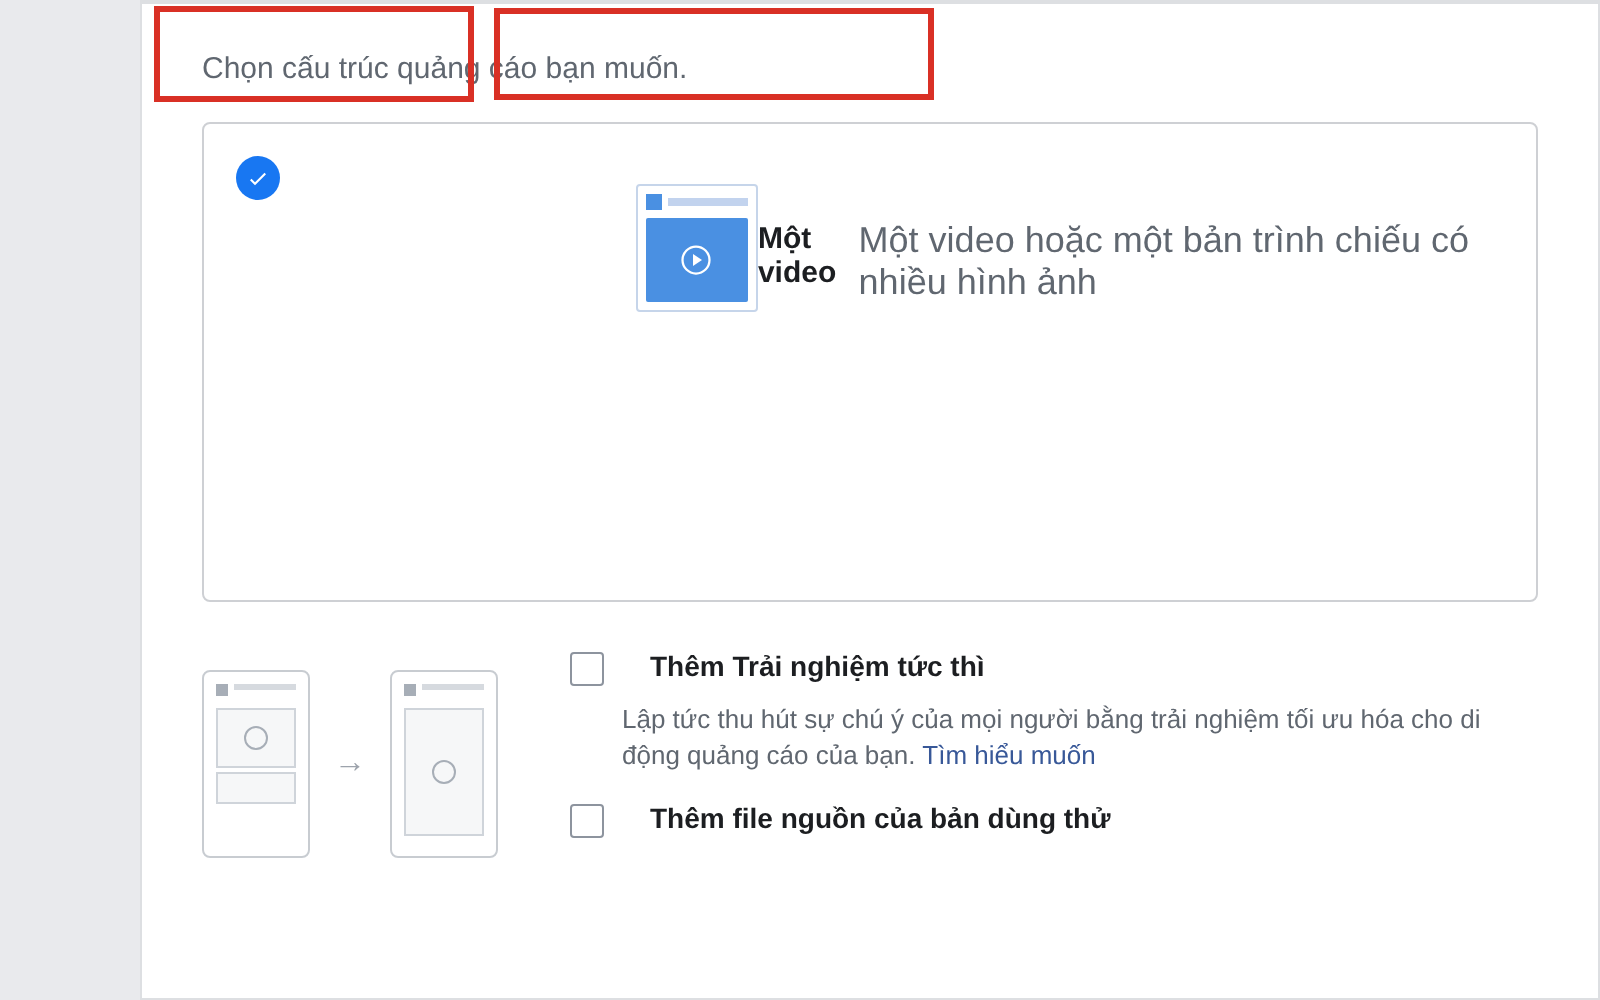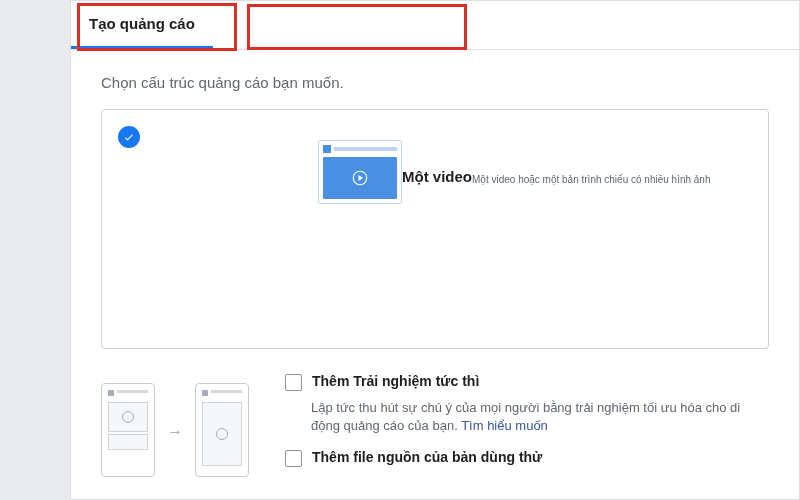--- a/index.html
+++ b/index.html
@@ -16,48 +16,47 @@
   .check{width:22px;height:22px;border-radius:50%;background:#1877f2;position:absolute;left:16px;top:16px;display:flex;align-items:center;justify-content:center;}
   .check svg{width:12px;height:12px;fill:#fff;}
   .option{display:flex;align-items:center;margin-left:auto;margin-right:10px;width:420px;}
   .video-icon{width:82px;height:62px;border:1px solid #c6d5ea;background:#fff;border-radius:2px;position:relative;margin-bottom:14px;}
   .vi-head{position:absolute;left:4px;top:4px;right:4px;height:8px;display:flex;align-items:center;gap:3px;}
   .vi-sq{width:8px;height:8px;background:#4a90e2;}
   .vi-line{flex:1;height:4px;background:#c2d3ee;}
   .vi-body{position:absolute;left:4px;right:4px;top:16px;bottom:4px;background:#4a90e2;border-radius:1px;display:flex;align-items:center;justify-content:center;}
   .vi-body svg{width:18px;height:18px;stroke:#fff;fill:none;stroke-width:1.5;}
   .opt-title{font-weight:700;font-size:15px;color:#1c1e21;margin-bottom:6px;}
-  .opt-desc{font-size:10px;color:#606770;text-align:left;}
+  .opt-desc{font-size:18px;color:#606770;text-align:left;}
   .section2{display:flex;gap:24px;padding:24px 30px 0 30px;border-top:0;}
   .diagram{width:160px;padding-top:10px;display:flex;align-items:center;gap:12px;opacity:.85;}
   .phone{width:52px;height:92px;border:1px solid #bfc4ca;border-radius:4px;background:#fff;position:relative;}
   .ph-top{position:absolute;left:6px;right:6px;top:6px;display:flex;gap:3px;}
   .ph-sq{width:6px;height:6px;background:#98a0ab;}
   .ph-l{height:3px;flex:1;background:#d0d4da;}
   .ph-box{position:absolute;left:6px;right:6px;border:1px solid #c7cdd4;background:#f5f6f7;}
   .ph-box.a{top:18px;height:28px;}
   .ph-box.b{top:50px;height:14px;}
   .ph-play{position:absolute;left:50%;top:50%;transform:translate(-50%,-50%);width:10px;height:10px;border:1px solid #98a0ab;border-radius:50%;}
   .ph-big{position:absolute;left:6px;right:6px;top:18px;bottom:10px;border:1px solid #c7cdd4;background:#f5f6f7;}
   .arrow{color:#8d949e;font-size:16px;}
   .checks{flex:1;}
-  .chk-row{display:flex;align-items:flex-start;gap:10px;margin-bottom:8px;}
+  .chk-row{display:flex;align-items:flex-start;gap:23px;margin-bottom:8px;}
   .chk{width:15px;height:15px;border:1px solid #8d949e;border-radius:2px;margin-top:1px;flex:none;}
   .chk-label{font-weight:700;font-size:14px;color:#1c1e21;}
   .chk-desc{font-size:13px;color:#606770;margin:2px 0 14px 26px;line-height:1.4;}
   .link{color:#385898;cursor:pointer;}
 </style>
 </head>
 <body>
 
 <div class="viewport">
   <div class="inner">
 
     <div class="tabs">
-      <div class="tab active">Tạo quảng cáo</div>
     </div>
 
     <div class="hl" style="left:6px;top:2px;width:160px;height:48px;"></div>
     <div class="hl" style="left:176px;top:3px;width:220px;height:46px;"></div>
 
     <div class="content">
       <div class="sub">Chọn cấu trúc quảng cáo bạn muốn.</div>
 
       <div class="format-card">
         <div class="check">

